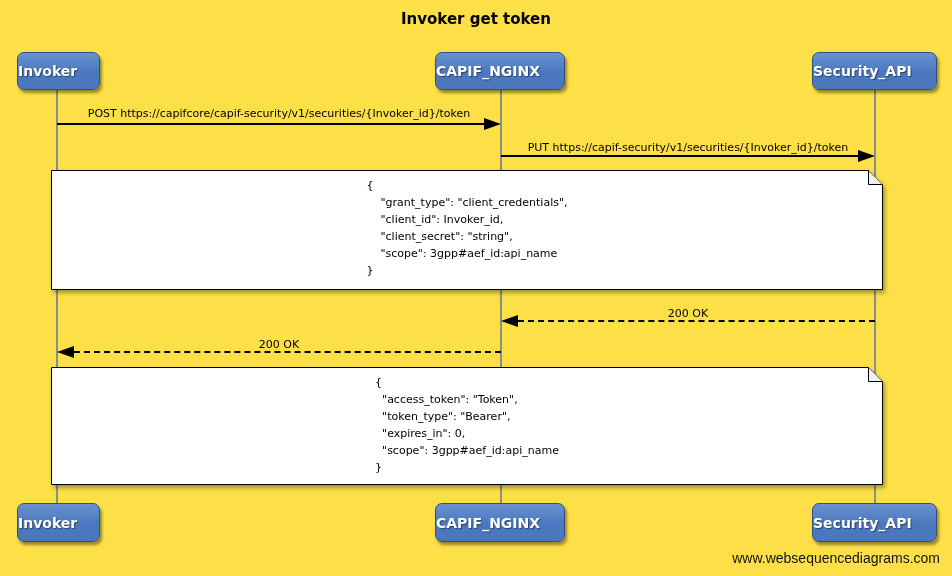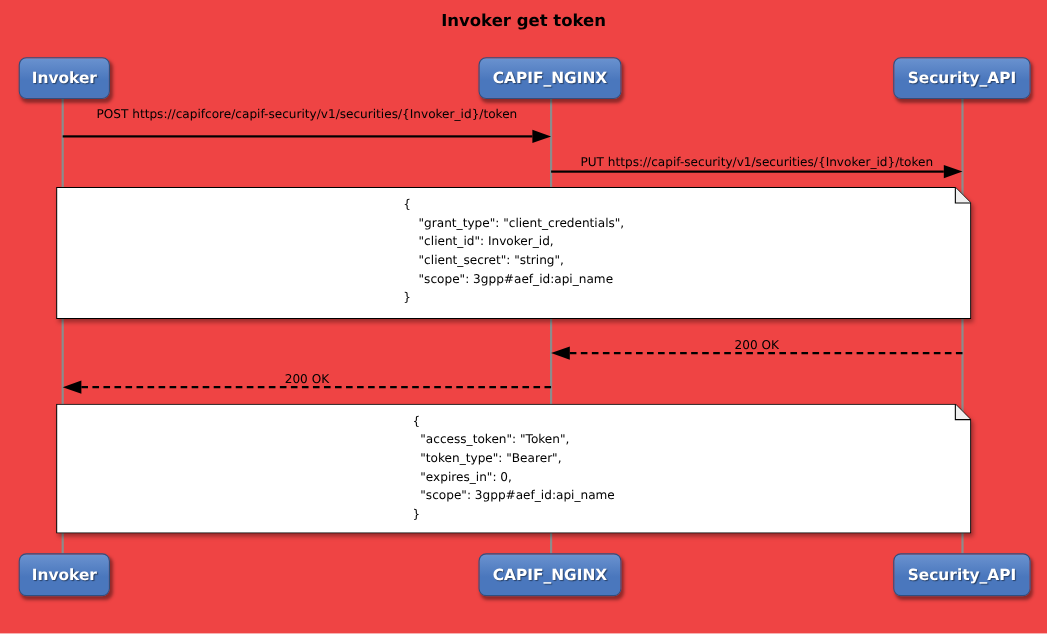--- a/index.html
+++ b/index.html
@@ -1,33 +1,33 @@
 <!DOCTYPE html>
 <html><head>
 <meta charset="utf-8">
 <style>
   html,body{margin:0;padding:0;background:#fff;}
   .canvas{
     position:relative;
     width:952px;height:576px;
-    background:#ef4444;
+    background:#fde047;
     font-family:"DejaVu Sans", sans-serif;
     overflow:hidden;
   }
   .title{
     position:absolute;top:10px;left:0;width:952px;
     text-align:center;font-size:15px;font-weight:bold;color:#000;
   }
   .lifeline{
     position:absolute;width:2px;background:#8c8c8c;
     top:90px;height:413px;
   }
   .actor{
     position:absolute;height:38px;
-    display:flex;align-items:center;justify-content:center;
+    display:flex;align-items:center;
     background:linear-gradient(#6a92cf, #4a77bd 55%);
     border:1px solid #2f4f7f;border-radius:7px;
     box-shadow:2px 3px 3px rgba(0,0,0,0.4);
     color:#fff;font-size:14px;font-weight:bold;
     text-shadow:1px 1px 1px rgba(0,0,0,0.45);
     box-sizing:border-box;
   }
   .actor.bottom{height:39px;}
   .msg-label{
     position:absolute;text-align:center;
@@ -74,21 +74,21 @@
   <div class="actor" style="left:17px;top:52px;width:83px;">
     <span>Invoker</span>
   </div>
   <div class="actor" style="left:435px;top:52px;width:130px;">
     <span>CAPIF_NGINX</span>
   </div>
   <div class="actor" style="left:812px;top:52px;width:125px;">
     <span>Security_API</span>
   </div>
 
-  <div class="msg-label" style="left:57px;top:97px;width:444px;">POST https://capifcore/capif-security/v1/securities/{Invoker_id}/token</div>
+  <div class="msg-label" style="left:57px;top:107px;width:444px;">POST https://capifcore/capif-security/v1/securities/{Invoker_id}/token</div>
   <div class="msg-line" style="left:57px;top:123px;width:427px;"></div>
   <div class="arrow-right" style="left:484px;top:118px;"></div>
 
   <div class="msg-label" style="left:501px;top:141px;width:374px;">PUT https://capif-security/v1/securities/{Invoker_id}/token</div>
   <div class="msg-line" style="left:501px;top:155px;width:357px;"></div>
   <div class="arrow-right" style="left:858px;top:150px;"></div>
 
   <div class="note" style="left:51px;top:170px;width:832px;height:120px;">
     <svg width="832" height="120" viewBox="0 0 832 120">
       <path d="M0.5,0.5 H817.5 L831.5,14.5 V119.5 H0.5 Z" fill="#ffffff" stroke="#000000"></path>
@@ -126,14 +126,15 @@
   <div class="actor bottom" style="left:17px;top:503px;width:83px;">
     <span>Invoker</span>
   </div>
   <div class="actor bottom" style="left:435px;top:503px;width:130px;">
     <span>CAPIF_NGINX</span>
   </div>
   <div class="actor bottom" style="left:812px;top:503px;width:125px;">
     <span>Security_API</span>
   </div>
 
+  <div class="footer">www.websequencediagrams.com</div>
 
 </div>
 
 </body></html>

